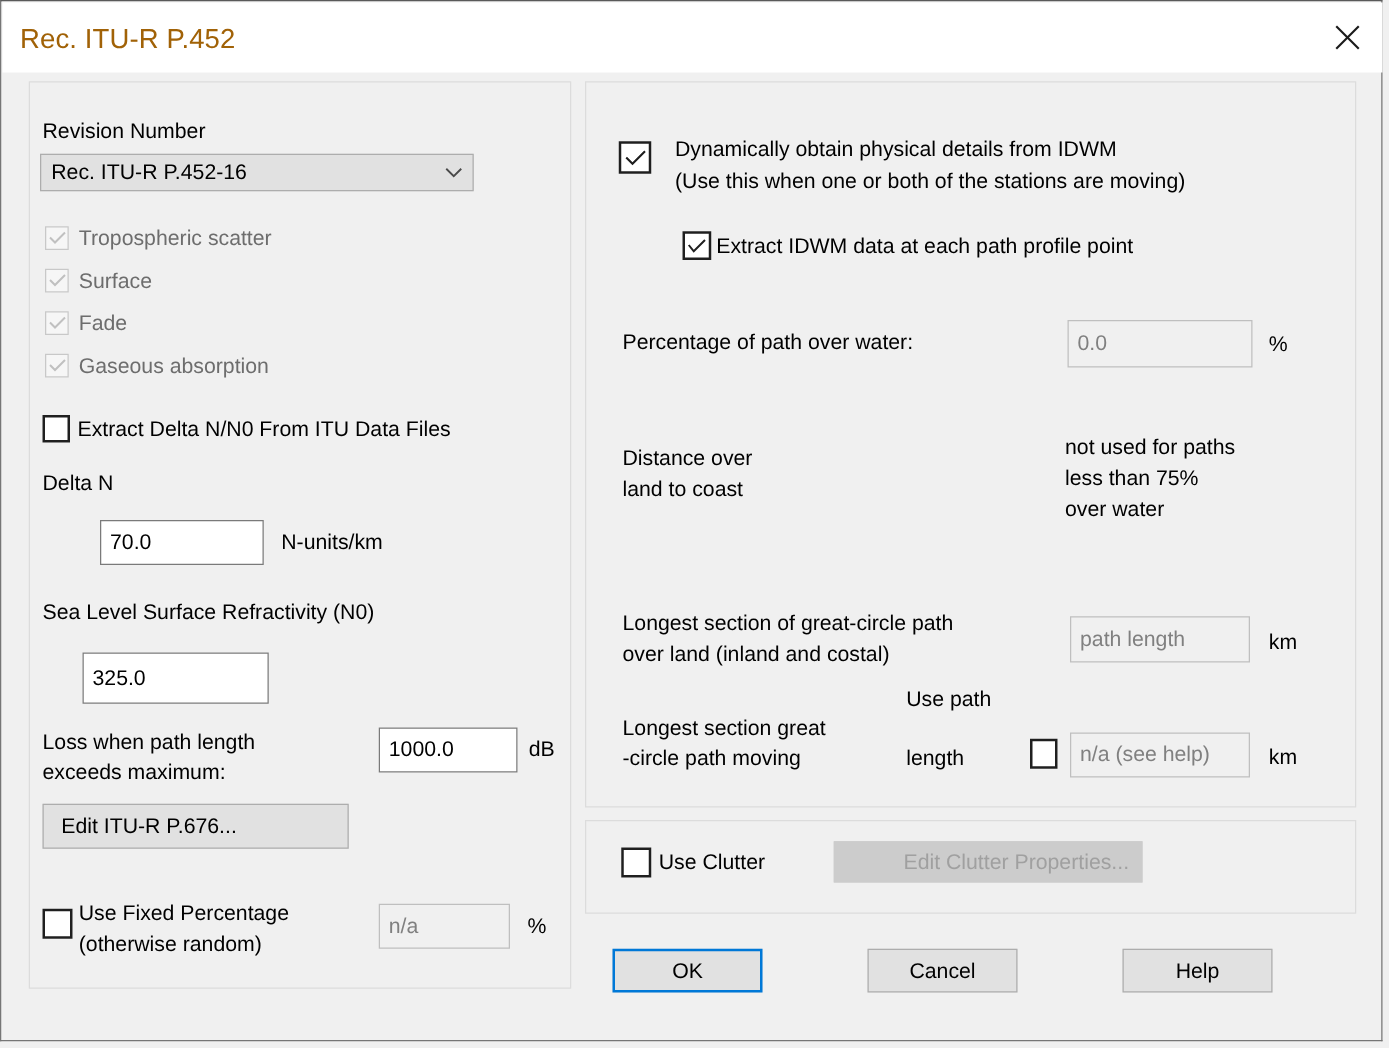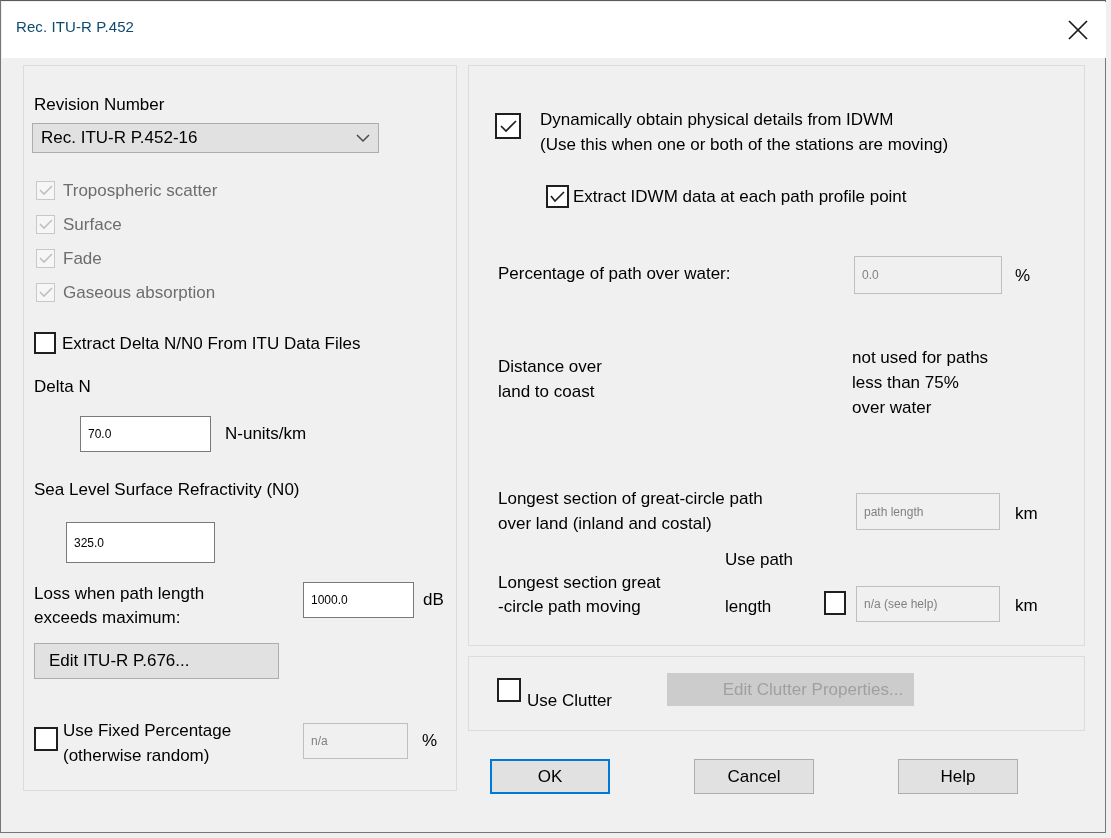--- a/index.html
+++ b/index.html
@@ -27,22 +27,22 @@
     position: absolute;
     left: 1px; top: 1px;
     width: 1104px;
     height: 56px;
     background: #ffffff;
   }
   .title-text {
     position: absolute;
     left: 14px;
     top: 16px;
-    font-size: 15px;
-    color: #0c4a6e;
+    font-size: 22px;
+    color: #a16207;
     letter-spacing: 0.1px;
     white-space: nowrap;
   }
   .close-btn {
     position: absolute;
     right: 0px;
     top: 0px;
     width: 56px;
     height: 56px;
     display: flex;
@@ -110,21 +110,21 @@
     border: 1px solid #c8c8c8;
     background: #f6f6f6;
   }
 
   
   .tinput {
     position: absolute;
     box-sizing: border-box;
     background: #ffffff;
     border: 1px solid #7a7a7a;
-    font-size: 12px;
+    font-size: 17px;
     color: #000;
     display: flex;
     align-items: center;
     padding-left: 7px;
     font-family: "Liberation Sans", sans-serif;
   }
   .tinput.readonly {
     background: #f0f0f0;
     border: 1px solid #bfbfbf;
     color: #808080;
@@ -272,20 +272,20 @@
   <div class="lbl" style="left:497px; top:570px;">Longest section great</div>
   <div class="lbl" style="left:497px; top:594px;">-circle path moving</div>
   <div class="lbl" style="left:724px; top:547px;">Use path</div>
   <div class="lbl" style="left:724px; top:594px;">length</div>
   <div class="cb" style="left:823px; top:590px; width:22px; height:24px;"></div>
   <div class="tinput readonly" style="left:855px; top:585px; width:144px; height:36px;">n/a (see help)</div>
   <div class="lbl" style="left:1014px; top:593px;">km</div>
 
   <div class="groupbox" id="clutter-group"></div>
   <div class="cb" style="left:496px; top:677px; width:24px; height:24px;"></div>
-  <div class="lbl" style="left:526px; top:677px;margin-top:11px;">Use Clutter</div>
+  <div class="lbl" style="left:526px; top:677px;">Use Clutter</div>
   <div class="btn disabled" style="left:666px; top:672px; width:247px; height:33px;">Edit Clutter Properties...</div>
 
   <div class="btn default" style="left:489px; top:758px; width:120px; height:35px;">OK</div>
   <div class="btn" style="left:693px; top:758px; width:120px; height:35px;">Cancel</div>
   <div class="btn" style="left:897px; top:758px; width:120px; height:35px;">Help</div>
 
 </div>
 
 </body></html>

